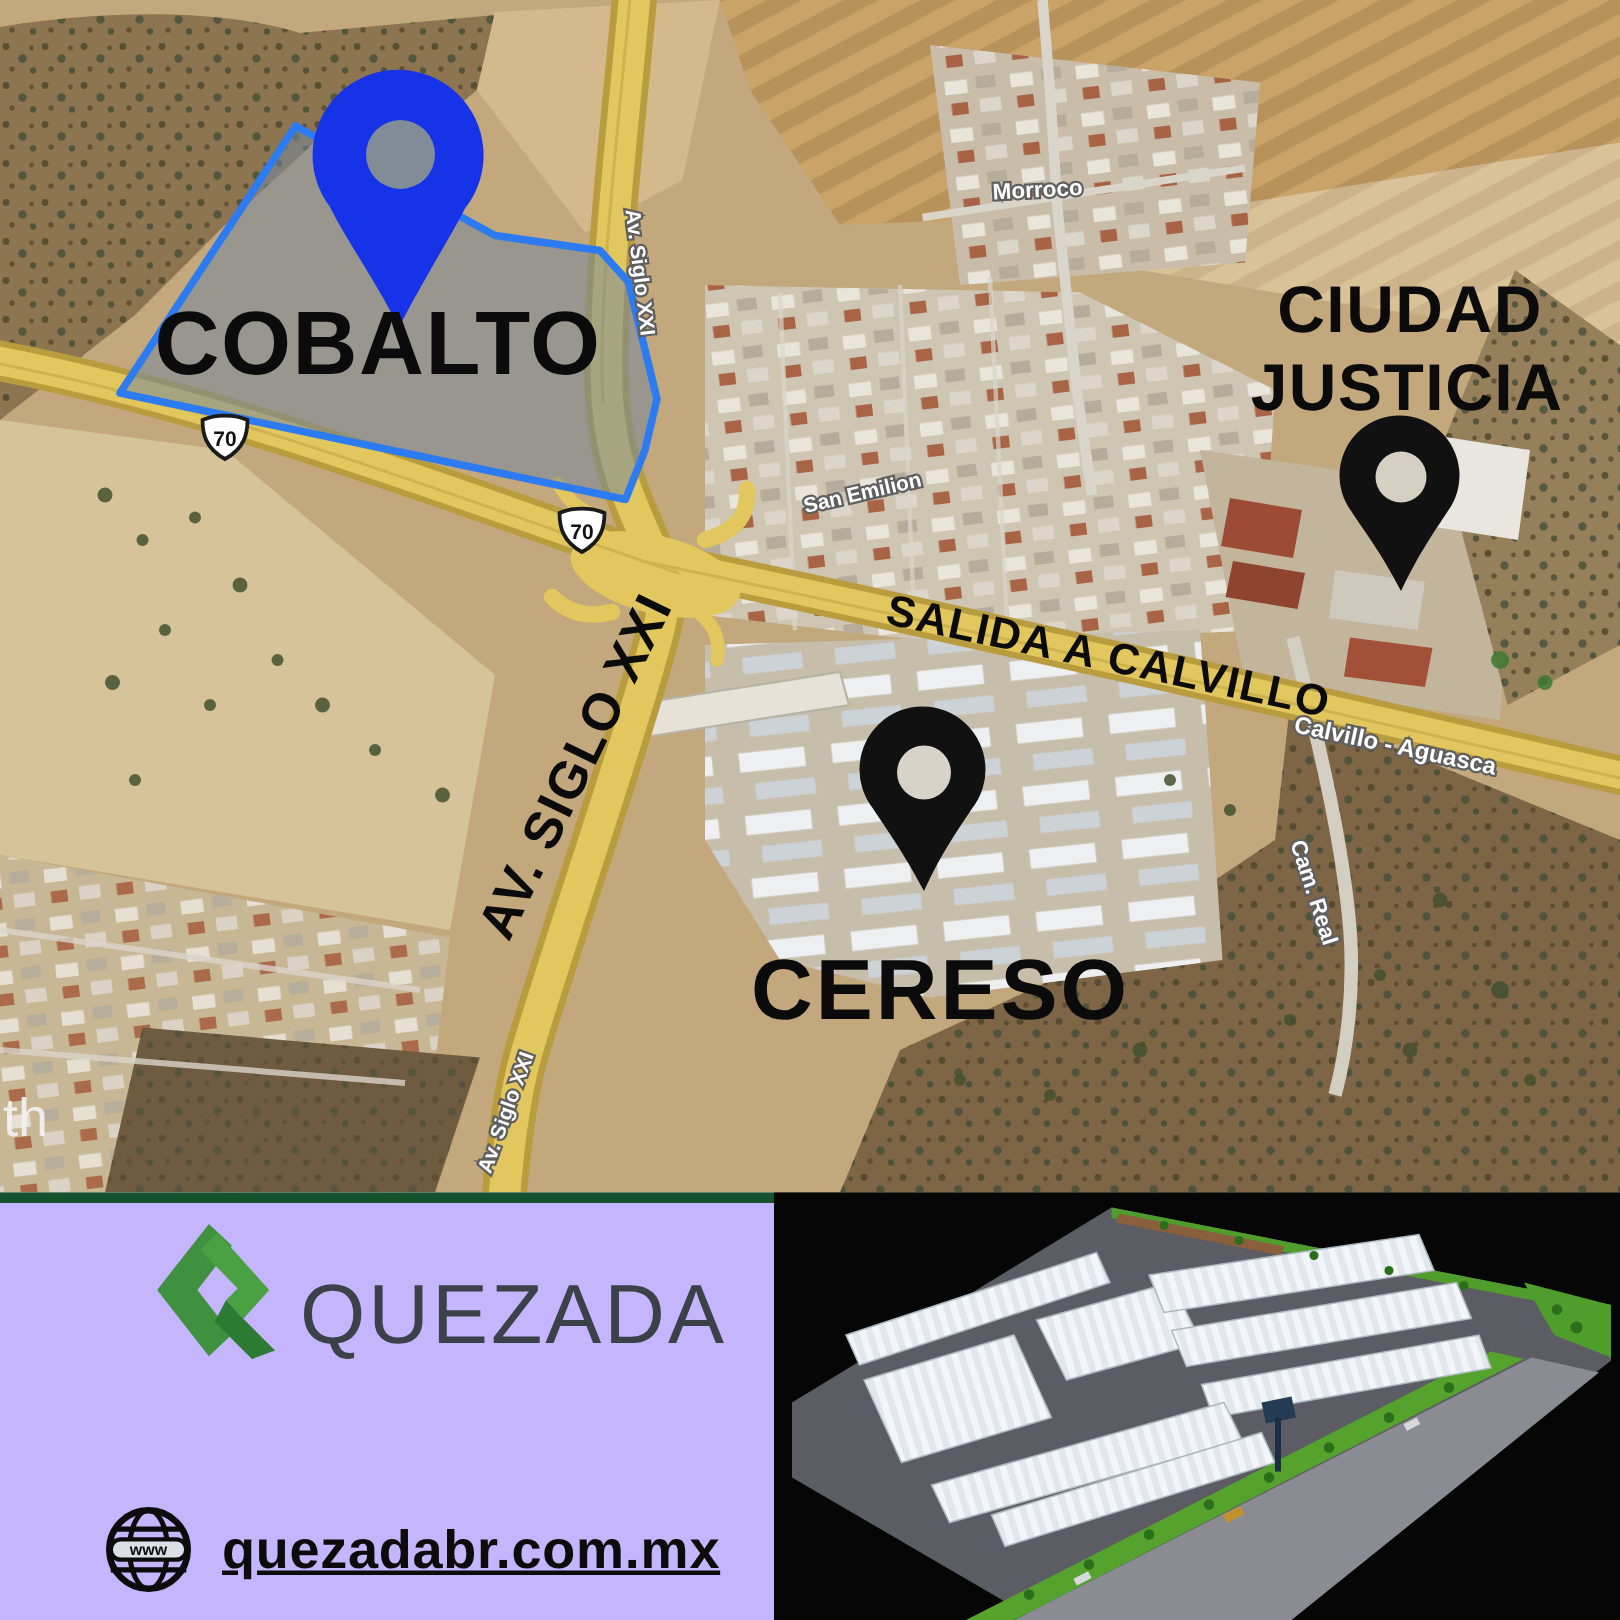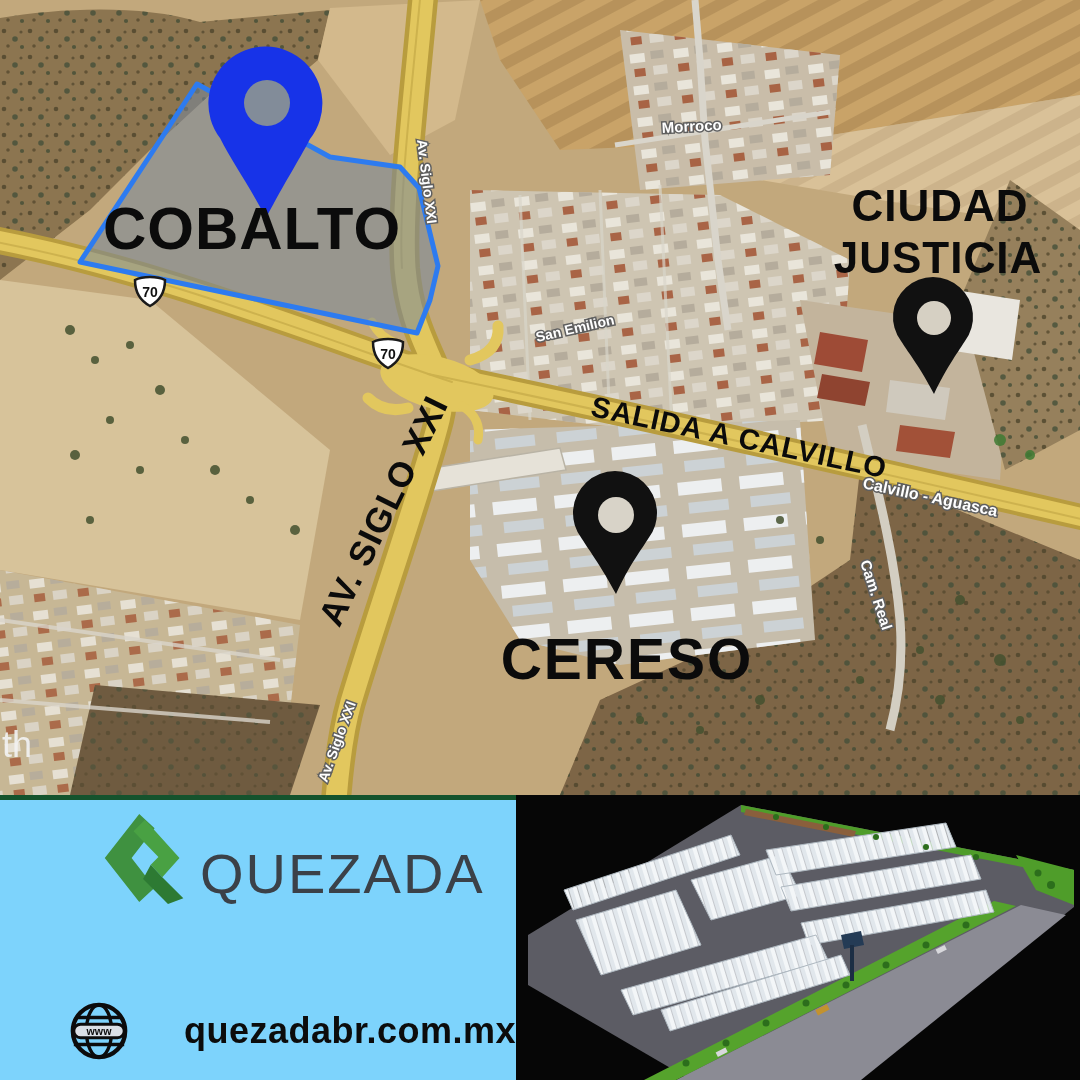--- a/index.html
+++ b/index.html
@@ -1,28 +1,28 @@
 <!DOCTYPE html>
 <html><head>
 <meta charset="utf-8">
 <style>
   html,body{margin:0;padding:0;background:#ffffff;}
   .poster{position:relative;width:1080px;height:1080px;overflow:hidden;font-family:"Liberation Sans",sans-serif;background:#c2a87c;}
   .map-section{position:absolute;left:0;top:0;width:1080px;height:795px;}
   .map-section svg{display:block;}
   .footer{position:absolute;left:0;top:795px;width:1080px;height:285px;display:flex;}
-  .info-panel{position:relative;width:516px;height:285px;background:#7dd3fc;border-top:5px solid #14532d;box-sizing:border-box;flex:0 0 auto;}
+  .info-panel{position:relative;width:516px;height:285px;background:#c4b5fd;border-top:7px solid #14532d;box-sizing:border-box;flex:0 0 auto;}
   .render-panel{position:relative;flex:1;height:285px;background:#060606;}
   .render-panel svg{display:block;}
   .logo-row{position:absolute;left:94px;top:12px;display:flex;align-items:flex-end;}
   .logo-text{font-size:56px;letter-spacing:2px;color:#3b4148;line-height:0.95;margin-left:4px;padding-bottom:4px;font-weight:400;}
   .social-row{position:absolute;left:56px;top:130px;display:flex;align-items:center;}
   .social-row .handle{font-size:28px;font-weight:700;color:#0c0c0c;margin-left:14px;letter-spacing:0.5px;}
-  .web-row{position:absolute;left:68px;top:200px;display:flex;align-items:center;gap:36px;}
-  .web-row .url{font-size:36px;font-weight:700;color:#0c0c0c;margin-left:18px;letter-spacing:0.5px;}
+  .web-row{position:absolute;left:68px;top:200px;display:flex;align-items:center;}
+  .web-row .url{font-size:36px;font-weight:700;color:#0c0c0c;margin-left:18px;letter-spacing:0.5px;text-decoration:underline;}
   .icon-gap{margin-left:10px;}
 </style>
 </head>
 <body>
 
 <div class="poster">
 
   <div class="map-section">
     <svg width="1080" height="795" viewBox="0 0 1080 795" xmlns="http://www.w3.org/2000/svg">
       <defs>

